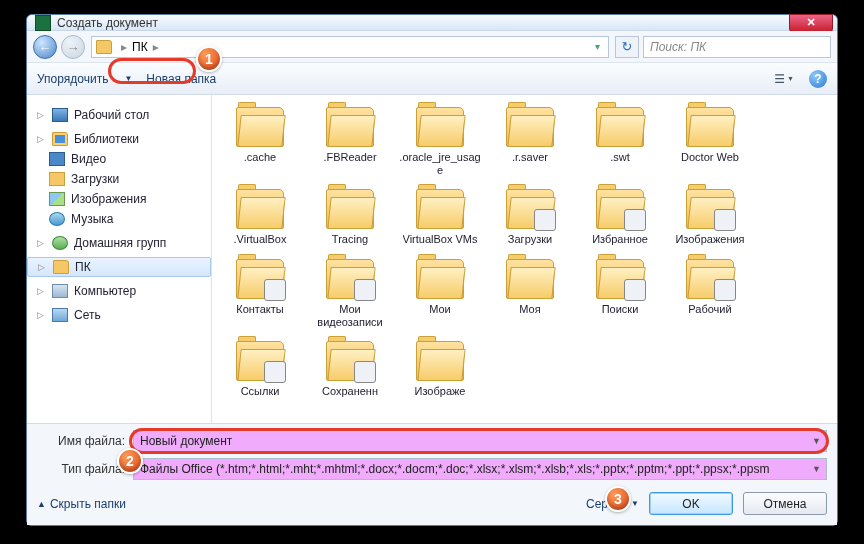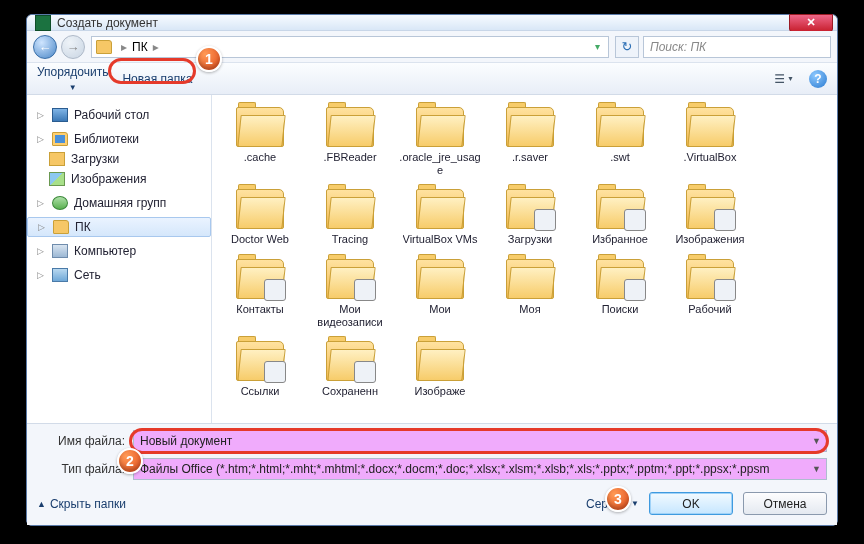--- a/index.html
+++ b/index.html
@@ -30,21 +30,21 @@
 .addressbar .crumb { padding: 0 2px; }
 .addressbar .sep { color:#888; padding:0 3px; }
 .addressbar .histbtn { margin-left: auto; color:#4a6; font-size:10px; padding:0 4px; }
 .refreshbtn { width: 24px; height: 22px; border: 1px solid #b8c6d8; background: #eef3fa;
   display:flex; align-items:center; justify-content:center; color:#2c6fb5; font-size:13px; }
 .searchbox { width: 188px; height: 22px; border: 1px solid #b8c6d8; background: #fff;
   font-size: 12px; color:#888; padding: 0 6px; display:flex; align-items:center; font-style: italic; }
 
 .toolbar { height: 32px; background: linear-gradient(#fbfdff,#e8eef7); border-bottom: 1px solid #d2dbe8;
   display:flex; align-items:center; padding:0 10px; gap:14px; font-size:12px; color:#1a3e6e; }
-.toolbar .tbtn { display:flex; align-items:center; gap:4px; cursor:default;flex-direction:column; }
+.toolbar .tbtn { display:flex; align-items:center; gap:16px; cursor:default; }
 .toolbar .spacer { flex:1; }
 .toolbar .ibtn { width:22px; height:22px; border:1px solid transparent; display:flex;
   align-items:center; justify-content:center; font-size:12px; color:#456; }
 .toolbar .qmark { width:18px; height:18px; border-radius:50%;
   background:radial-gradient(circle at 35% 30%,#8ec9ff,#2a7ad0); color:#fff; font-weight:bold;
   display:flex; align-items:center; justify-content:center; font-size:12px; }
 
 .body { flex:1; display:flex; min-height:0; }
 .sidebar { width:185px; border-right:1px solid #dbe3ee; overflow:hidden auto; padding:6px 0; font-size:12px; }
 .side-item { display:flex; align-items:center; gap:6px; padding:2px 0 2px 22px; height:20px; white-space:nowrap;
@@ -164,27 +164,35 @@
           <span class="tri">▷</span>
           <span class="sic ic-desktop"></span>
           <span>Рабочий стол</span>
         </div>
         <div class="side-item group">
           <span class="tri">▷</span>
           <span class="sic ic-lib"></span>
           <span>Библиотеки</span>
         </div>
         <div class="side-item">
+          <span class="sic ic-video"></span>
+          <span>Видео</span>
+        </div>
+        <div class="side-item">
           <span class="sic ic-down"></span>
           <span>Загрузки</span>
         </div>
         <div class="side-item">
           <span class="sic ic-pic"></span>
           <span>Изображения</span>
         </div>
+        <div class="side-item">
+          <span class="sic ic-music"></span>
+          <span>Музыка</span>
+        </div>
         <div class="side-item group">
           <span class="tri">▷</span>
           <span class="sic ic-home"></span>
           <span>Домашняя групп</span>
         </div>
         <div class="side-item group sel">
           <span class="tri">▷</span>
           <span class="sic ic-folder"></span>
           <span>ПК</span>
         </div>
@@ -240,29 +248,29 @@
               <div class="front"></div>
             </div>
             <div class="flabel">.swt</div>
           </div>
           <div class="fitem">
             <div class="ficon">
               <div class="tab"></div>
               <div class="back"></div>
               <div class="front"></div>
             </div>
+            <div class="flabel">Doctor Web</div>
+          </div>
+          <div class="fitem">
+            <div class="ficon">
+              <div class="tab"></div>
+              <div class="back"></div>
+              <div class="front"></div>
+            </div>
             <div class="flabel">.VirtualBox</div>
-          </div>
-          <div class="fitem">
-            <div class="ficon">
-              <div class="tab"></div>
-              <div class="back"></div>
-              <div class="front"></div>
-            </div>
-            <div class="flabel">Doctor Web</div>
           </div>
           <div class="fitem">
             <div class="ficon">
               <div class="tab"></div>
               <div class="back"></div>
               <div class="front"></div>
             </div>
             <div class="flabel">Tracing</div>
           </div>
           <div class="fitem">

